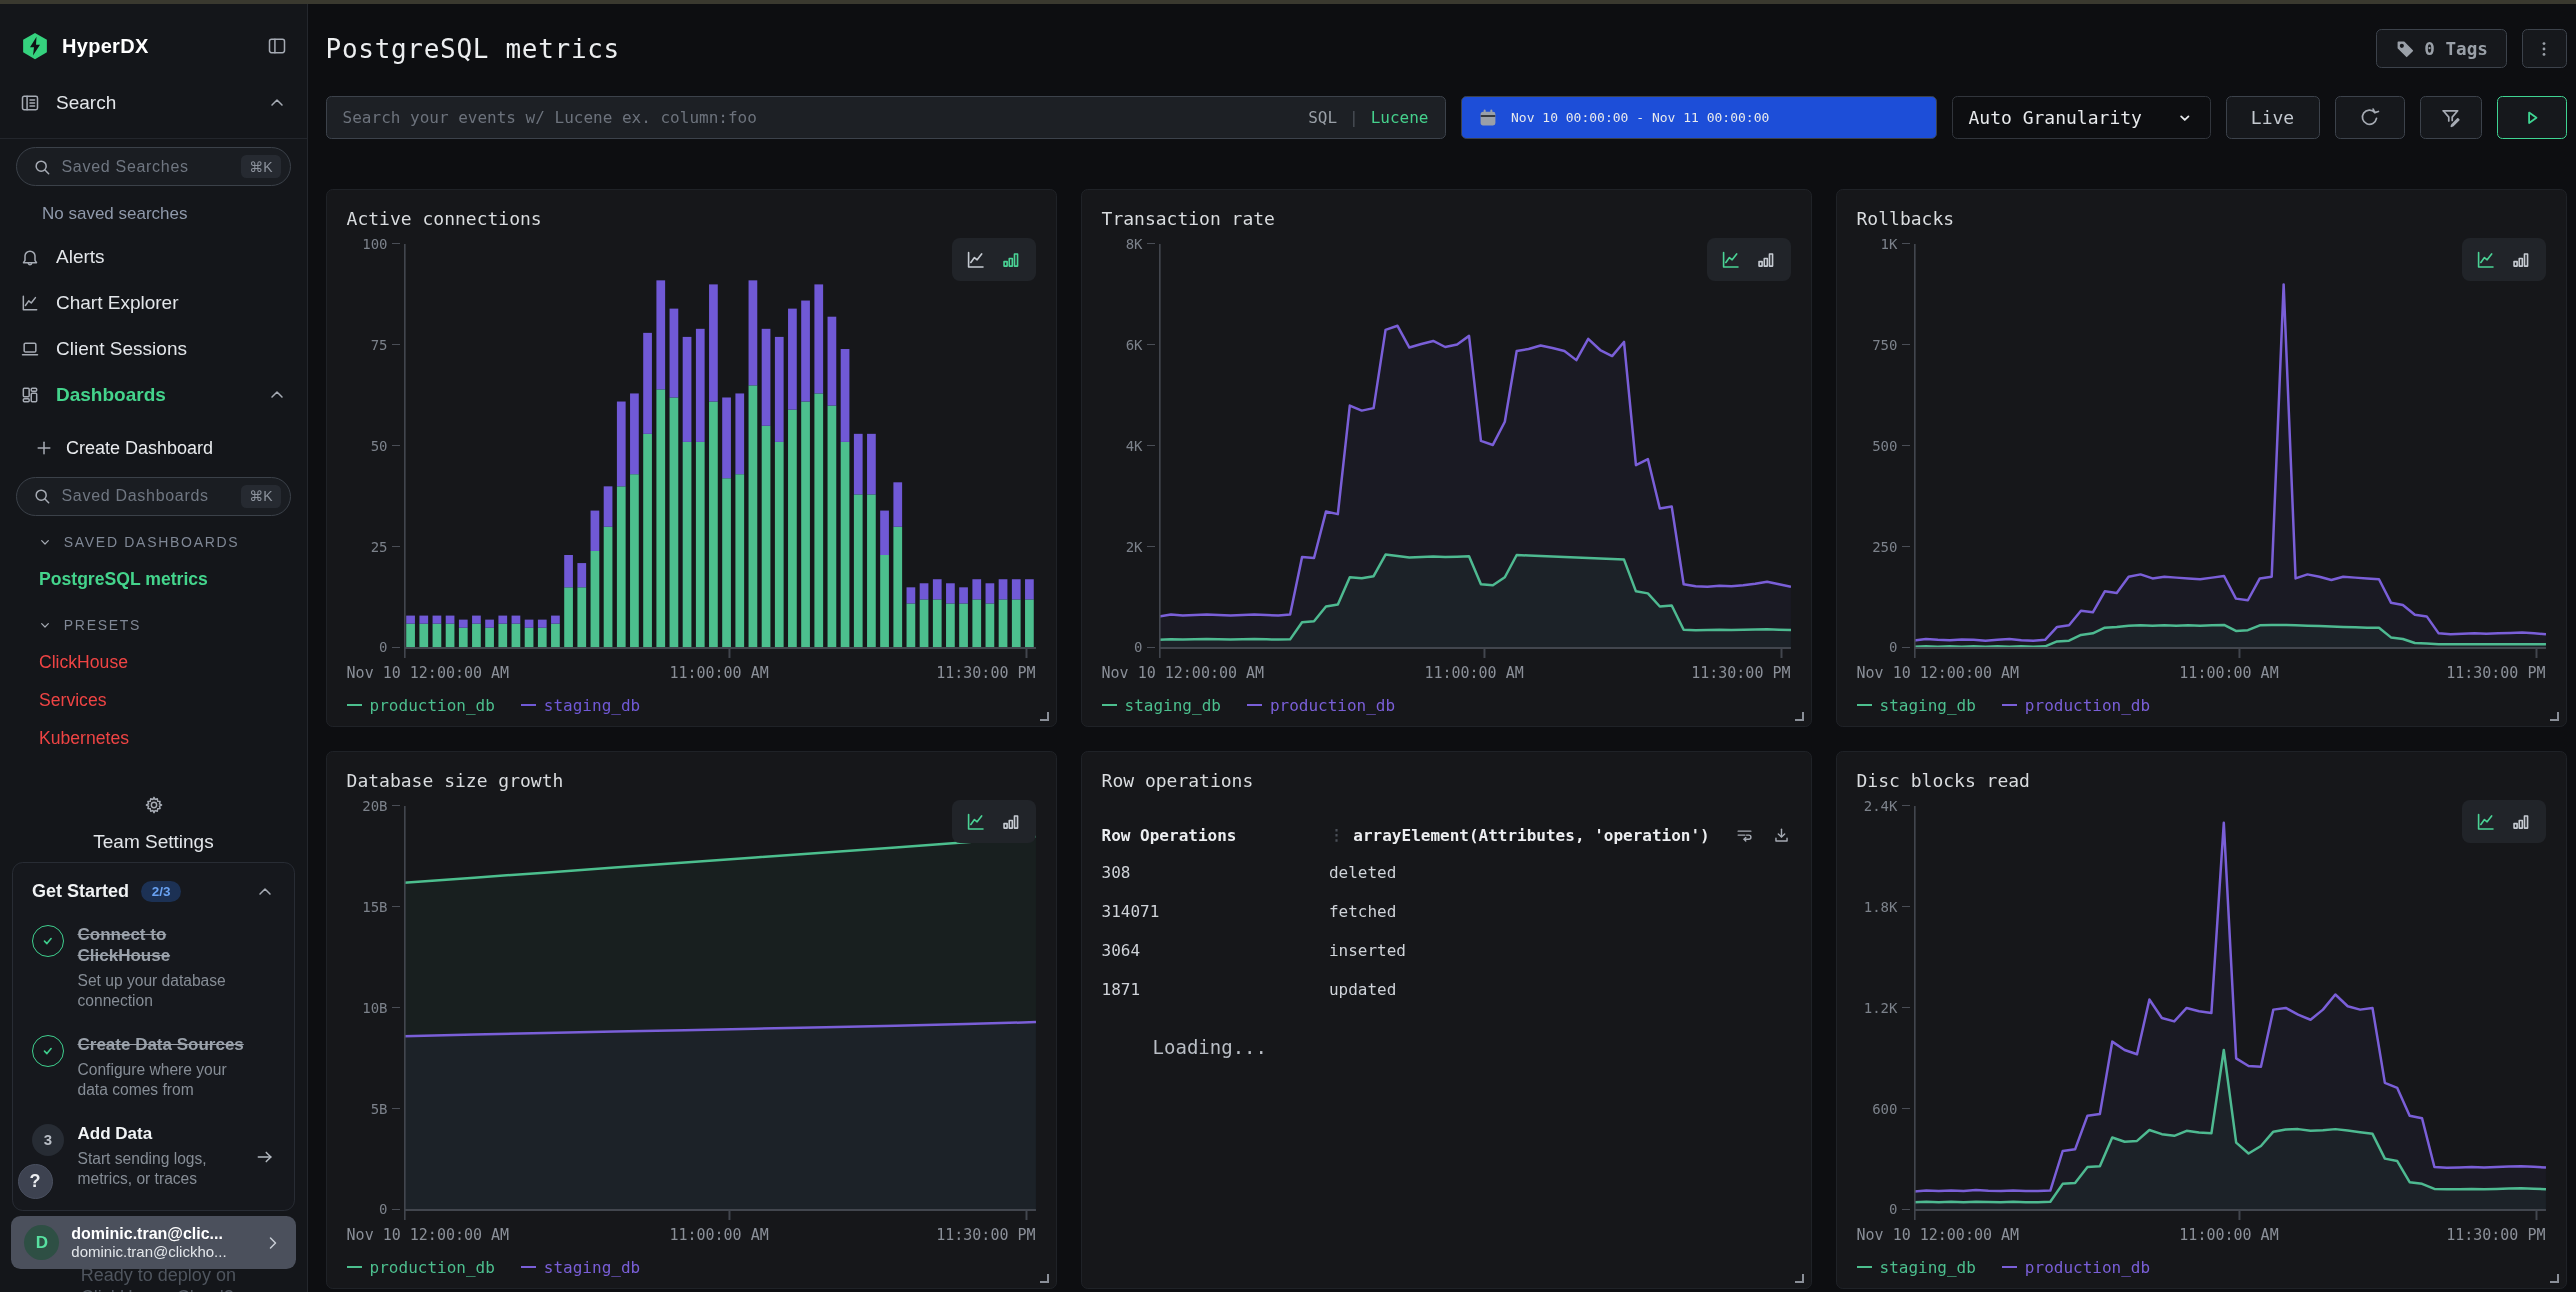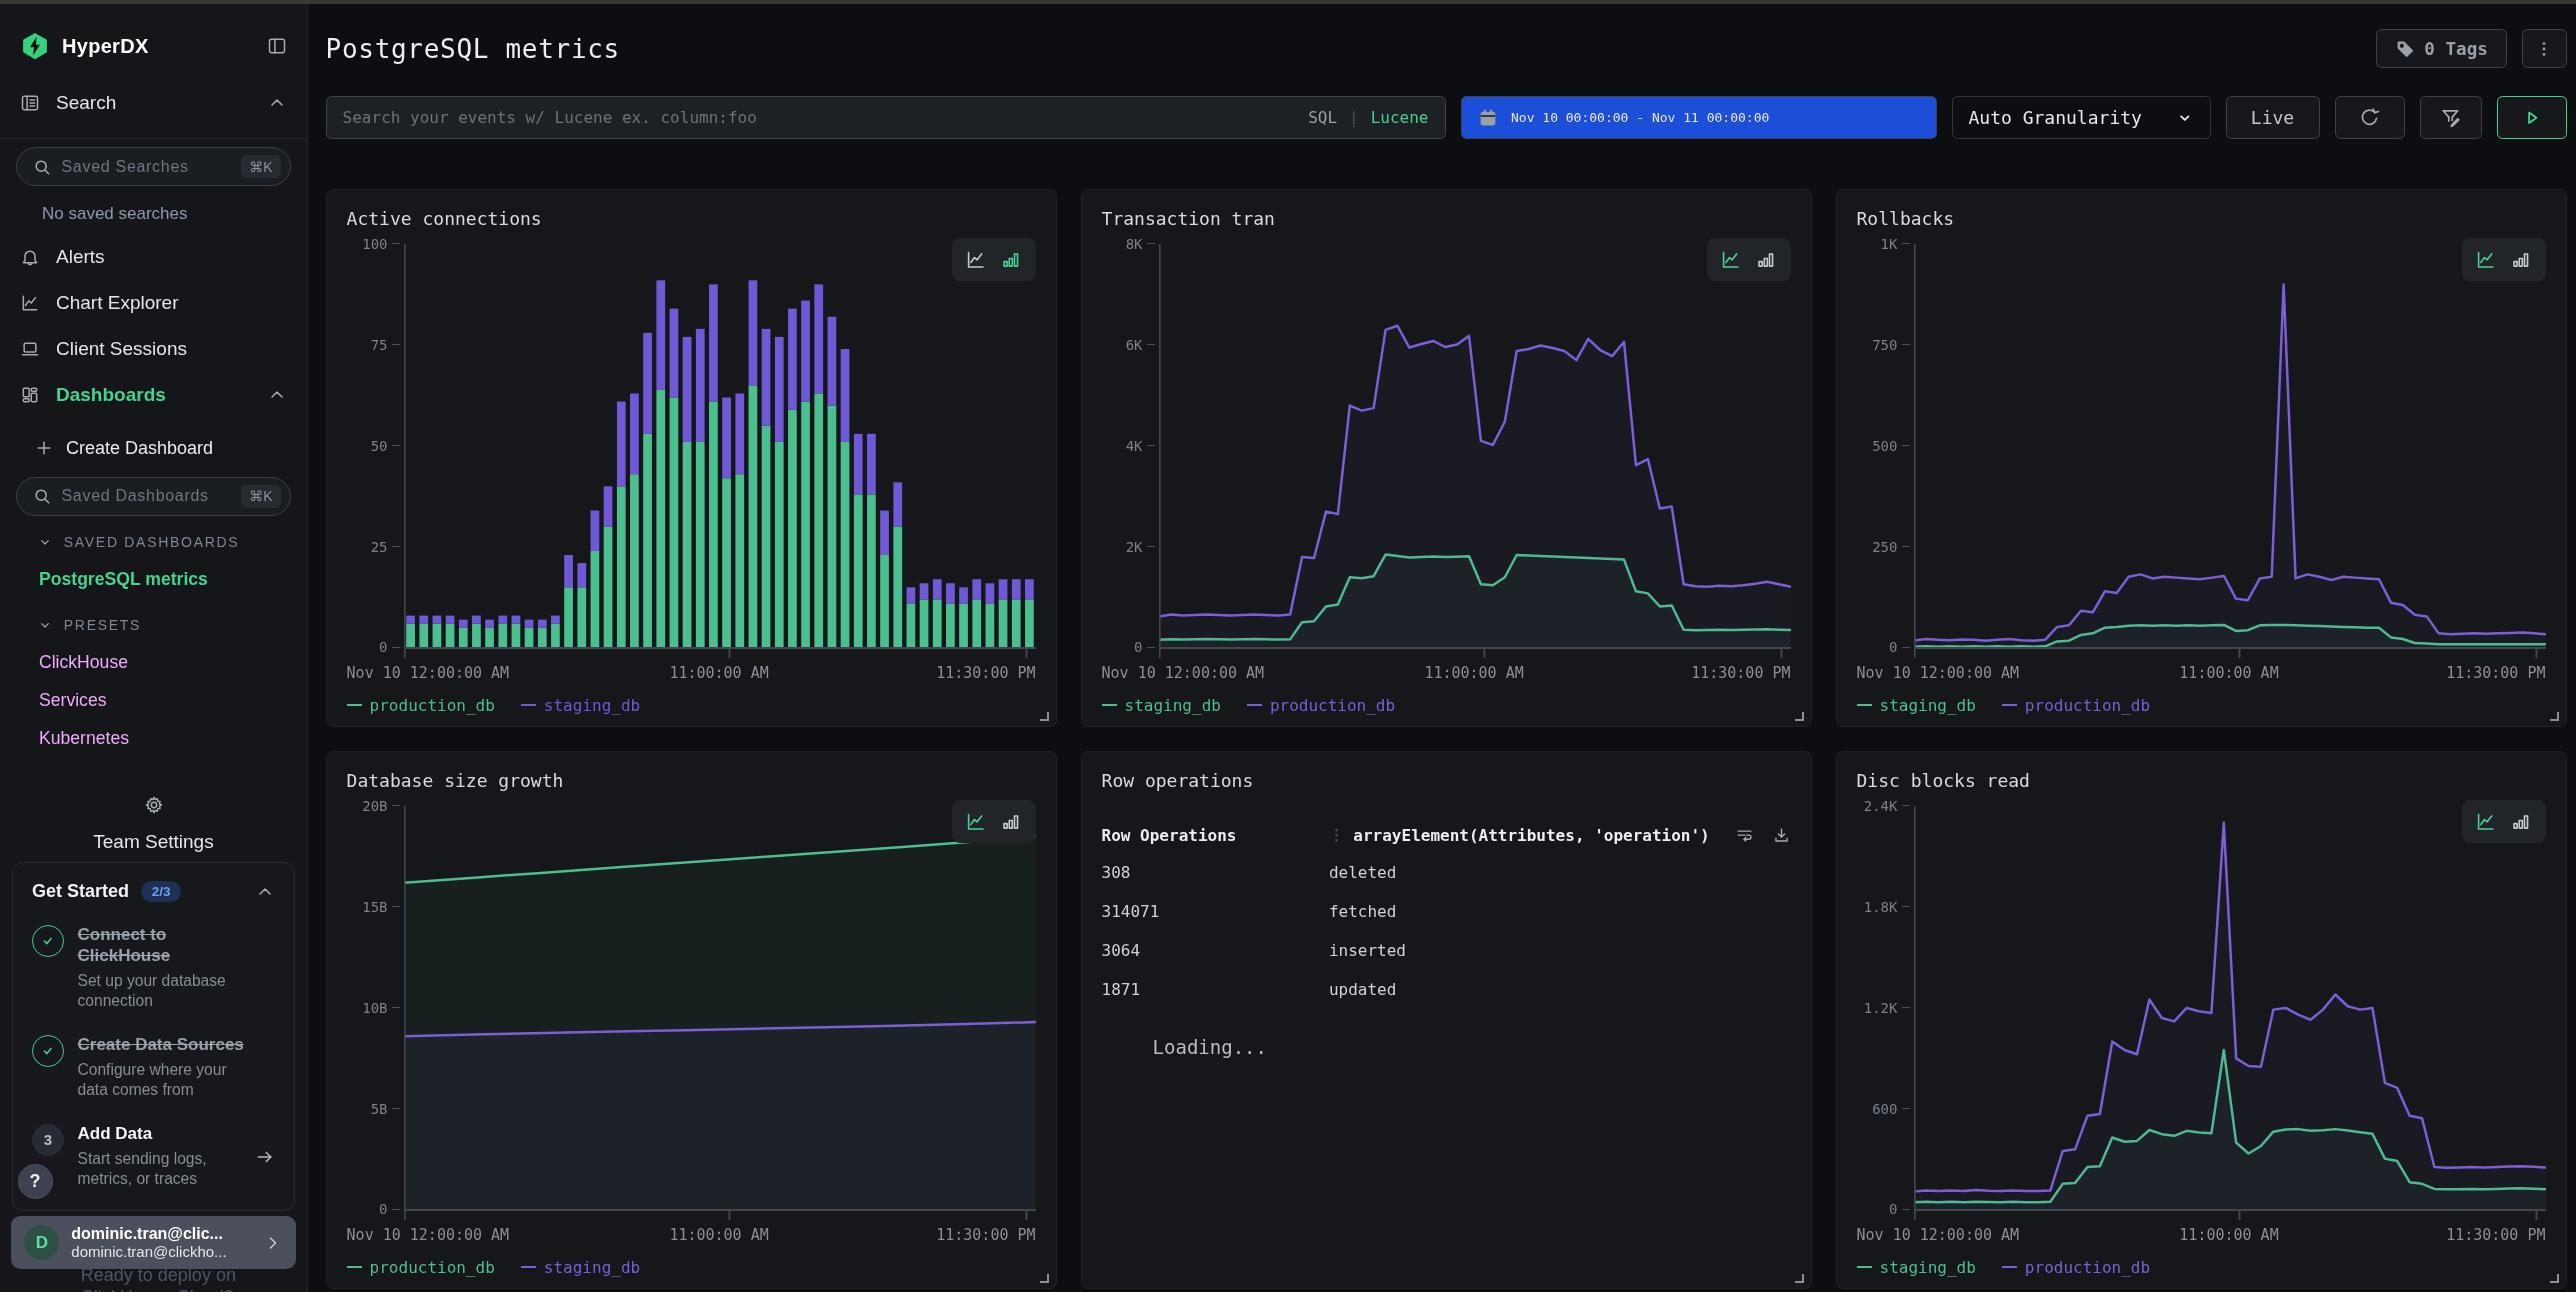--- a/index.html
+++ b/index.html
@@ -22,21 +22,21 @@
   .nitem.first { margin-top:19px; }
   .green { color:#44d48c !important; font-weight:bold; }
   .pill { margin:8px 16px 0; height:39px; border:1px solid #3b4149; border-radius:20px; background:#1a1d22; display:flex; align-items:center; padding:0 9.5px 0 15px; gap:9.5px; }
   .pill input { flex:1; background:transparent; border:none; outline:none; font-size:16px; color:#cfd3da; font-family:inherit; min-width:0; }
   .pill input::placeholder { color:#6f7681; letter-spacing:0.7px; }
   .kbd { background:#262a31; color:#8d939d; border-radius:5.4px; padding:3.4px 8px; font-size:14px; flex:none; }
   .no-saved { margin:17.6px 0 10.8px 42px; font-size:17px; color:#8f99ab; }
   .create-dash { display:flex; align-items:center; gap:12px; height:41px; padding-left:34px; font-size:18px; color:#e9ebee; margin-top:9.5px; cursor:pointer; }
   .sec-h { display:flex; align-items:center; gap:10.8px; padding-left:37px; height:37px; letter-spacing:1.7px; font-size:14px; color:#7f8795; margin-top:8px; cursor:pointer; }
   .sec-h .icon svg { width:16px; height:16px; }
-  .sub-item { padding-left:39px; height:38px; display:flex; align-items:center; font-size:17.6px; color:#f0abfc; cursor:pointer; }
+  .sub-item { padding-left:39px; height:38px; display:flex; align-items:center; font-size:17.6px; color:#ef4444; cursor:pointer; }
   .team { margin-top:37px;flex-direction:column; }
 
   .gs-card { margin:auto 12px 0; border:0.7px solid #282c34; background:#16181d; border-radius:10.8px; padding:17.6px 19px 20px; flex:none; }
   .gs-head { display:flex; align-items:center; gap:12px; cursor:pointer; }
   .gs-title { font-size:18px; font-weight:bold; color:#f0f2f4; }
   .badge23 { background:#1c3154; color:#69a2f2; font-size:13.5px; font-weight:bold; padding:2.7px 10.8px; border-radius:676px; }
   .gs-head .icon { margin-left:auto; }
   .step { display:flex; gap:13.5px; margin-top:23px; cursor:pointer; }
   .step-icon { width:32px; height:32px; border-radius:50%; border:1.7px solid #3ecf8e; display:flex; align-items:center; justify-content:center; flex:none; color:#3ecf8e; }
   .step-icon svg { width:17.6px; height:17.6px; fill:none; stroke:currentColor; stroke-width:2.2; stroke-linecap:round; stroke-linejoin:round; }
@@ -565,21 +565,21 @@
             <span>11:30:00 PM</span>
           </div>
         <div class="legend">
             <span class="lgi" style="color:#4cbf8e"><i style="background:#4cbf8e"></i>production_db</span>
             <span class="lgi" style="color:#7059d6"><i style="background:#7059d6"></i>staging_db</span>
           </div>
         <span class="resize"></span>
       </section>
 
       <section class="panel">
-        <div class="p-title">Transaction tran</div>
+        <div class="p-title">Transaction rate</div>
         <div class="chart-row">
           <div class="ylabels">
               <div class="yl" style="top:97.56%">
                 <span>0</span>
                 <i></i>
               </div>
               <div class="yl" style="top:73.17%">
                 <span>2K</span>
                 <i></i>
               </div>

